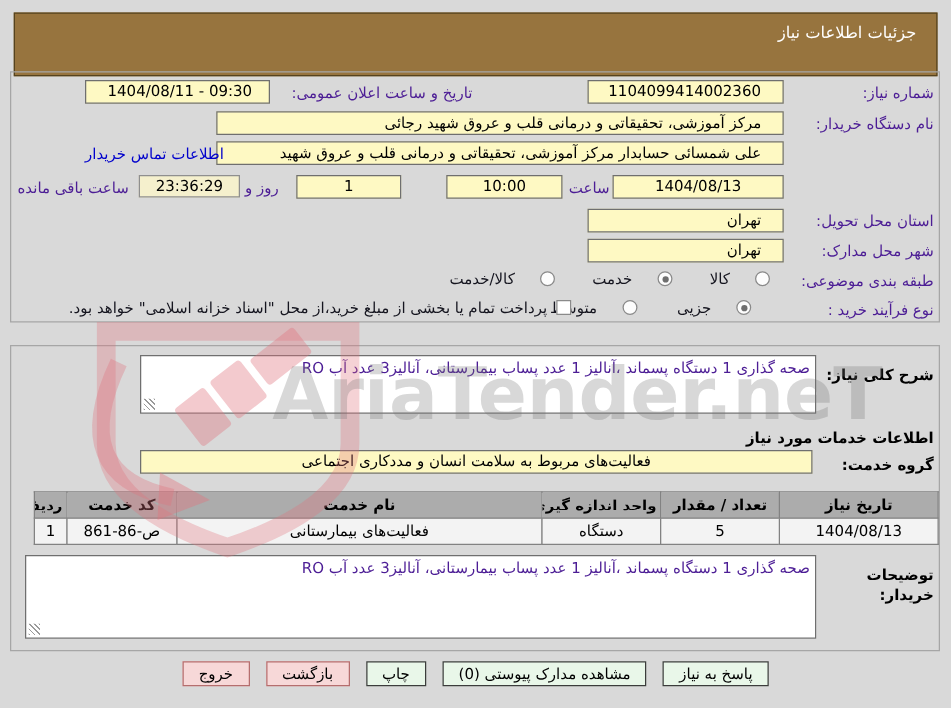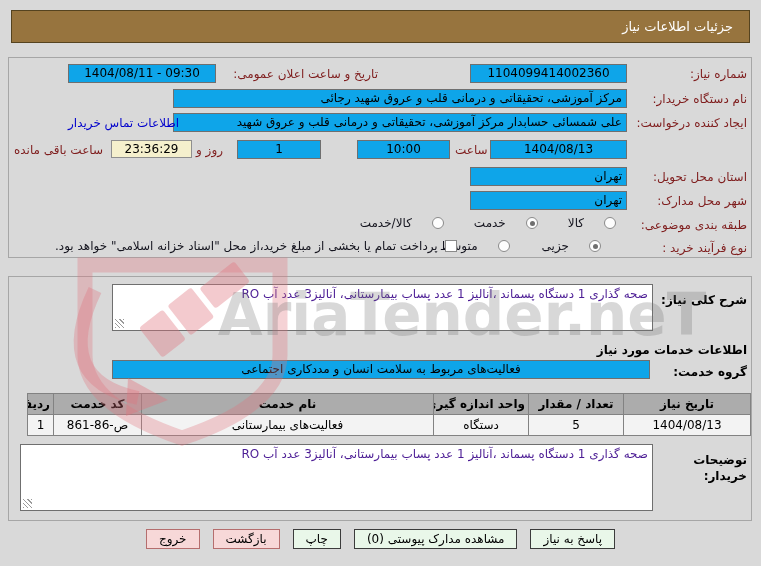--- a/index.html
+++ b/index.html
@@ -7,43 +7,43 @@
   body {
     font-family:"DejaVu Sans", sans-serif;
     background:#d9d9d9;
     direction:rtl;
     overflow:hidden;
   }
   #page { position:relative; width:761px; height:566px; }
 
   
   .titlebar {
-    position:absolute; left:11px; top:10px; width:739px; height:33px;
+    position:absolute; left:11px; top:10px; width:739px; height:51px;
     background:#97743e; border:1px solid #55431f;
     color:#fff; font-size:13px; line-height:31px;
     padding-right:16px; text-align:right;
   }
 
   
   .groupbox {
     position:absolute; border:1px solid #a6a6a6; background:transparent;
   }
   #gb1 { left:8px; top:57px; width:744px; height:201px; }
   #gb2 { left:8px; top:276px; width:744px; height:245px; }
 
   .lbl {
-    position:absolute; font-size:12px; color:#7f1d1d; white-space:nowrap;
+    position:absolute; font-size:12px; color:#4c1d95; white-space:nowrap;
     line-height:16px;
   }
   .lbl.bold { font-weight:bold; color:#000; }
   .lbl.wrap { white-space:normal; text-align:right; }
 
   .field {
-    position:absolute; height:19px; background:#0ea5e9; border:1px solid #6f6f6f;
-    font-size:12px; line-height:17px; padding:0 4px; color:#000;
+    position:absolute; height:19px; background:#fef9c3; border:1px solid #6f6f6f;
+    font-size:12px; line-height:17px; padding:0 17px; color:#000;
     white-space:nowrap; overflow:hidden;
   }
   .field.center { text-align:center; }
   .field.right { text-align:right; }
   .ltr { direction:ltr; unicode-bidi:embed; }
 
   .link {
     position:absolute; font-size:12px; color:#0000cc; white-space:nowrap;
     cursor:pointer; line-height:16px;
   }
@@ -122,21 +122,20 @@
   <div class="groupbox" id="gb1"></div>
 
   <div class="lbl" style="right:14px; top:66px;">شماره نیاز:</div>
   <div class="field center" style="left:470px; top:64px; width:157px;">1104099414002360</div>
   <div class="lbl" style="right:383px; top:66px;">تاریخ و ساعت اعلان عمومی:</div>
   <div class="field center ltr" style="left:68px; top:64px; width:148px;">1404/08/11 - 09:30</div>
 
   <div class="lbl" style="right:14px; top:91px;">نام دستگاه خریدار:</div>
   <div class="field right" style="left:173px; top:89px; width:454px;">مرکز آموزشی، تحقیقاتی و درمانی قلب و عروق شهید رجائی</div>
 
-  <div class="lbl" style="right:14px; top:115px;">ایجاد کننده درخواست:</div>
   <div class="field right" style="left:173px; top:113px; width:454px;">علی شمسائی حسابدار مرکز آموزشی، تحقیقاتی و درمانی قلب و عروق شهید</div>
   <div class="link" style="left:68px; top:115px;">اطلاعات تماس خریدار</div>
 
   <div class="field center ltr" style="left:490px; top:140px; width:137px;">1404/08/13</div>
   <div class="lbl" style="left:455px; top:142px;">ساعت</div>
   <div class="field center ltr" style="left:357px; top:140px; width:93px;">10:00</div>
   <div class="field center" style="left:237px; top:140px; width:84px;">1</div>
   <div class="lbl" style="left:196px; top:142px;">روز و</div>
   <div class="countdown ltr" style="left:111px; top:140px; width:81px;">23:36:29</div>
   <div class="lbl" style="left:14px; top:142px;">ساعت باقی مانده</div>

